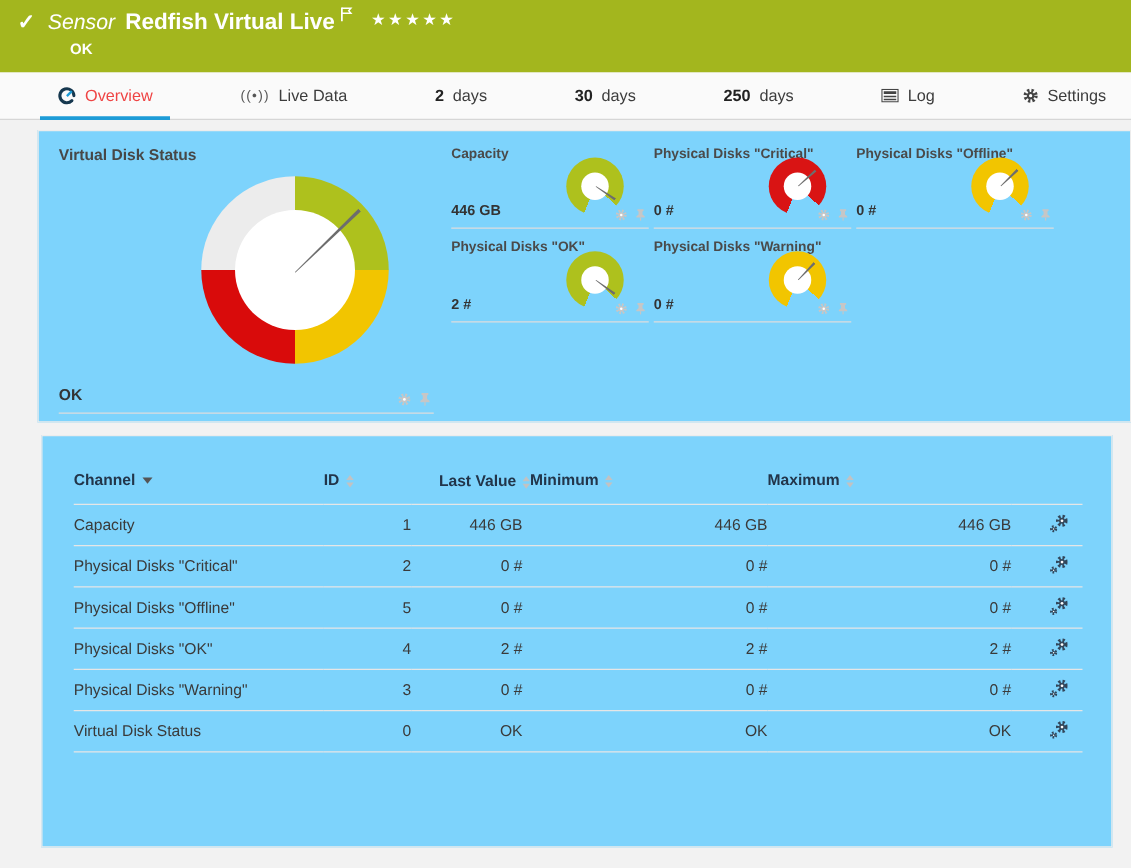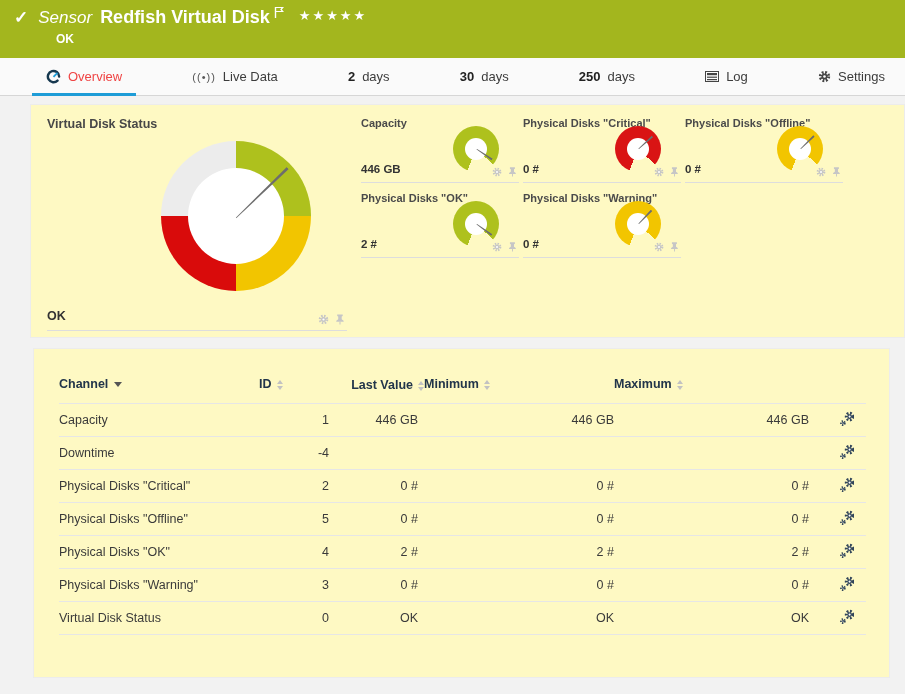--- a/index.html
+++ b/index.html
@@ -21,21 +21,21 @@
           display: flex; justify-content: space-between; padding: 0 14px 0 40px; }
   .tab { display: flex; align-items: center; gap: 7px; font-size: 13px; color: #3c3c3c;
          position: relative; padding: 0 6px; cursor: pointer; white-space: nowrap; }
   .tab .num { font-weight: bold; color: #222; }
   .tab.active { color: #ef4444; font-weight: normal; }
   .tab.active::after { content:""; position:absolute; left:-8px; right:-8px; bottom:-1px; height:3px; background:#1e9cd7; }
   .tab .ticon { display:inline-flex; align-items:center; }
   .live-glyph { font-size: 11px; color:#555; letter-spacing:1px; }
 
   
-  .panel { background: #fef9c3; border: 1px solid #ececec; }
+  .panel { background: #7dd3fc; border: 1px solid #ececec; }
   .panel-gauges { margin: 8px 0 0 30px; width: 875px; height: 234px; padding: 12px 14px 0 16px; display: flex; }
   .panel-table { margin: 10px 0 0 33px; width: 857px; height: 330px; padding: 22px 25px; }
 
   
   .primary-cell { width: 300px; height: 214px; position: relative; border-bottom: 1px solid #ddd; margin-right: 14px; flex: none; }
   .gauge-title { font-size: 12.5px; font-weight: bold; color: #474747; }
   .primary-gauge { position: absolute; left: 114px; top: 24px; width: 150px; height: 150px; border-radius: 50%; }
   .primary-gauge::after { content:""; position:absolute; inset: 27px; background:#fff; border-radius:50%; }
   .p-needle { position:absolute; left: 71px; top: 5px; width: 8px; height: 72px;
               background:#6d6d6d; transform-origin: 50% 100%; z-index: 2;
@@ -97,21 +97,21 @@
       <circle cx="3.9" cy="12.1" r="1.3" fill="currentColor"></circle>
       <circle cx="3.9" cy="12.1" r=".6" fill="#fff"></circle>
     </g>
   </defs>
 </svg>
 
 <header class="titlebar">
   <div class="row1">
     <span class="check">✓</span>
     <span class="sensor-prefix">Sensor</span>
-    <span class="sensor-name">Redfish Virtual Disk</span>
+    <span class="sensor-name">Redfish Virtual Live</span>
     <span class="flag">
       <svg width="11" height="13" viewBox="0 0 11 13">
           <path d="M1.5 1.5h7.2L7 3.5l1.7 2H1.5" fill="none" stroke="#fff" stroke-width="1.2"></path>
           <line x1="1.5" y1="1" x2="1.5" y2="12" stroke="#fff" stroke-width="1.4"></line>
         </svg>
     </span>
     <span class="stars">★★★★★</span>
   </div>
   <div class="status-line">OK</div>
 </header>
@@ -337,34 +337,20 @@
     <td class="c-max">446 GB</td>
     <td class="c-gear">
       <span class="gearbtn" style="color:#32465a">
         <svg width="15" height="15" viewBox="0 0 15 15">
                 <use href="#i-gears2"></use>
               </svg>
       </span>
     </td>
   </tr>
 
-  <tr class="row">
-    <td class="c-channel">Downtime</td>
-    <td class="c-id">-4</td>
-    <td class="c-last"></td>
-    <td class="c-min"></td>
-    <td class="c-max"></td>
-    <td class="c-gear">
-      <span class="gearbtn" style="color:#32465a">
-        <svg width="15" height="15" viewBox="0 0 15 15">
-                <use href="#i-gears2"></use>
-              </svg>
-      </span>
-    </td>
-  </tr>
 
   <tr class="row">
     <td class="c-channel">Physical Disks "Critical"</td>
     <td class="c-id">2</td>
     <td class="c-last">0 #</td>
     <td class="c-min">0 #</td>
     <td class="c-max">0 #</td>
     <td class="c-gear">
       <span class="gearbtn" style="color:#32465a">
         <svg width="15" height="15" viewBox="0 0 15 15">

